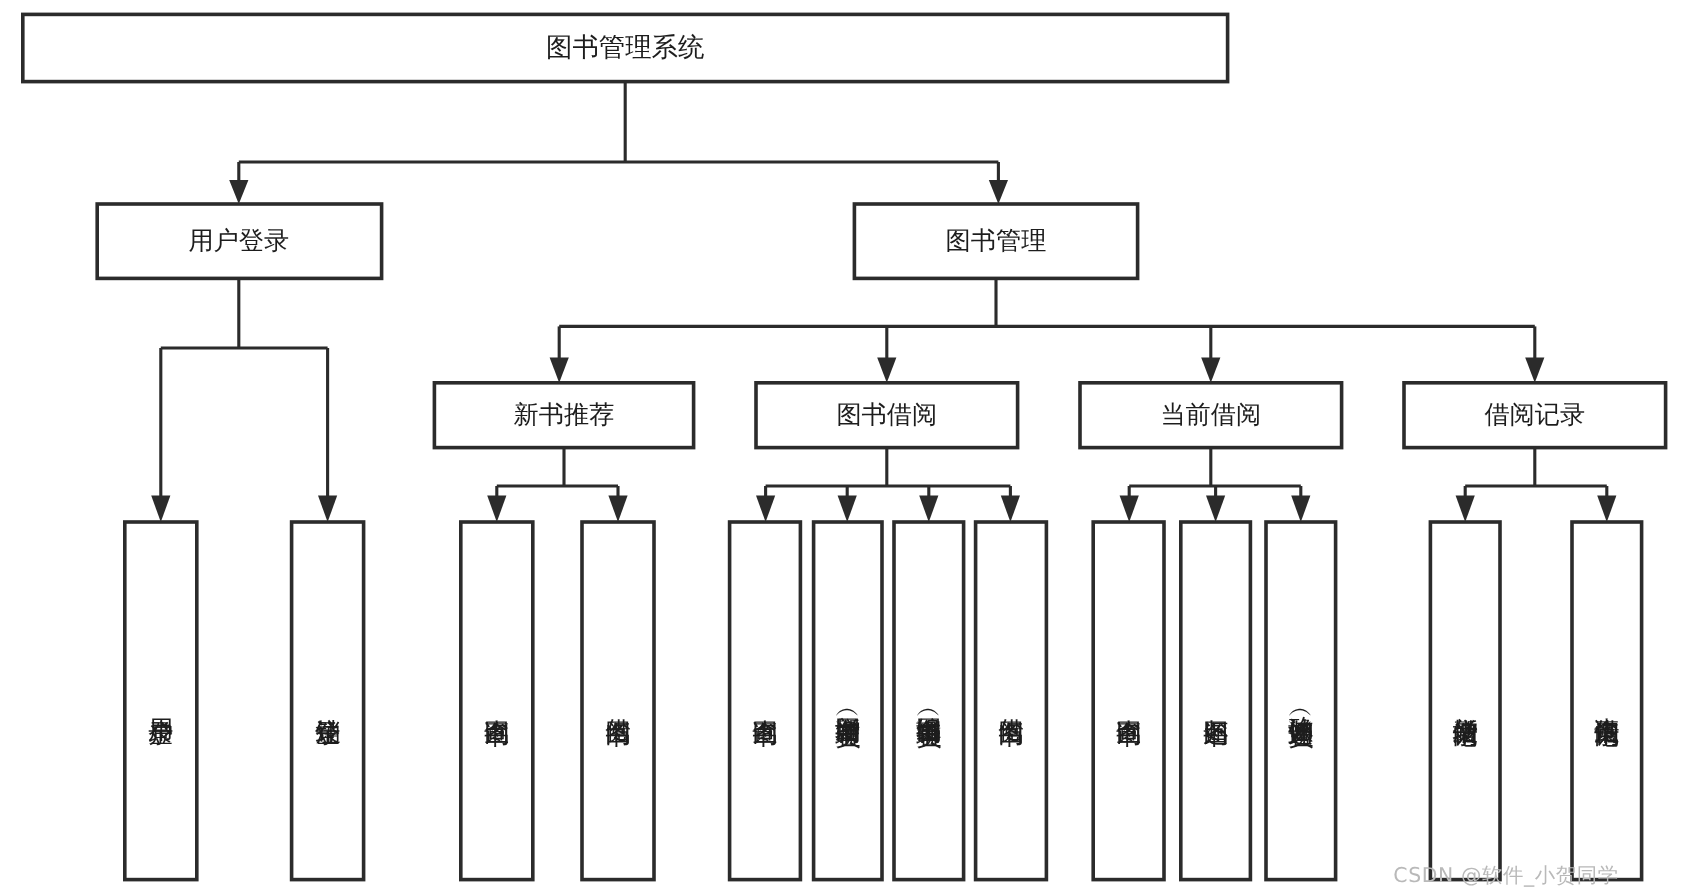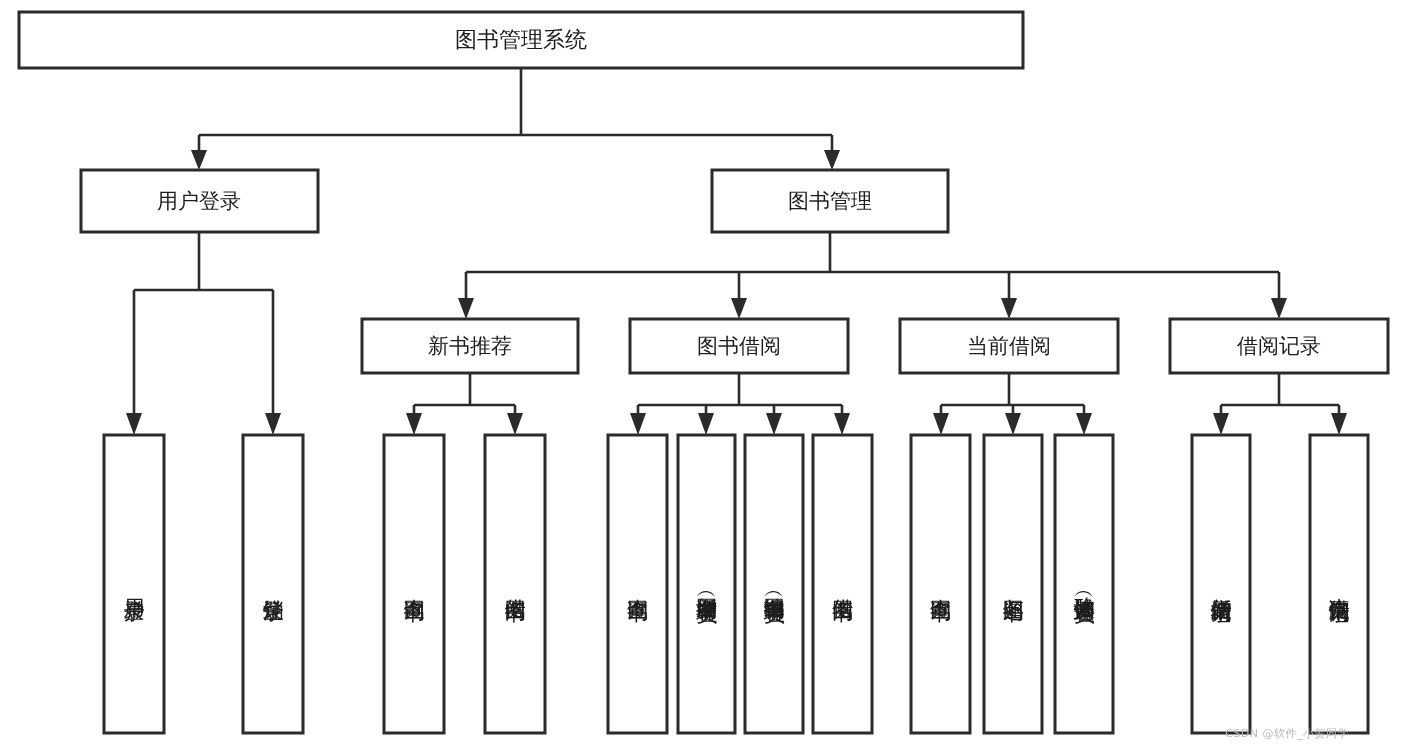--- a/index.html
+++ b/index.html
@@ -64,21 +64,21 @@
     align-items: center;
     justify-content: center;
     white-space: nowrap;
     pointer-events: none;
   }
   .watermark {
     position: absolute;
     right: 8px;
     bottom: 6px;
     font-family: "DejaVu Sans", "Liberation Sans", sans-serif;
-    font-size: 11px;
+    font-size: 17px;
     color: #b9b9b9;
     letter-spacing: 0.5px;
     white-space: nowrap;
   }
 </style>
 </head>
 <body>
 
 <div id="diagram-root">
 

